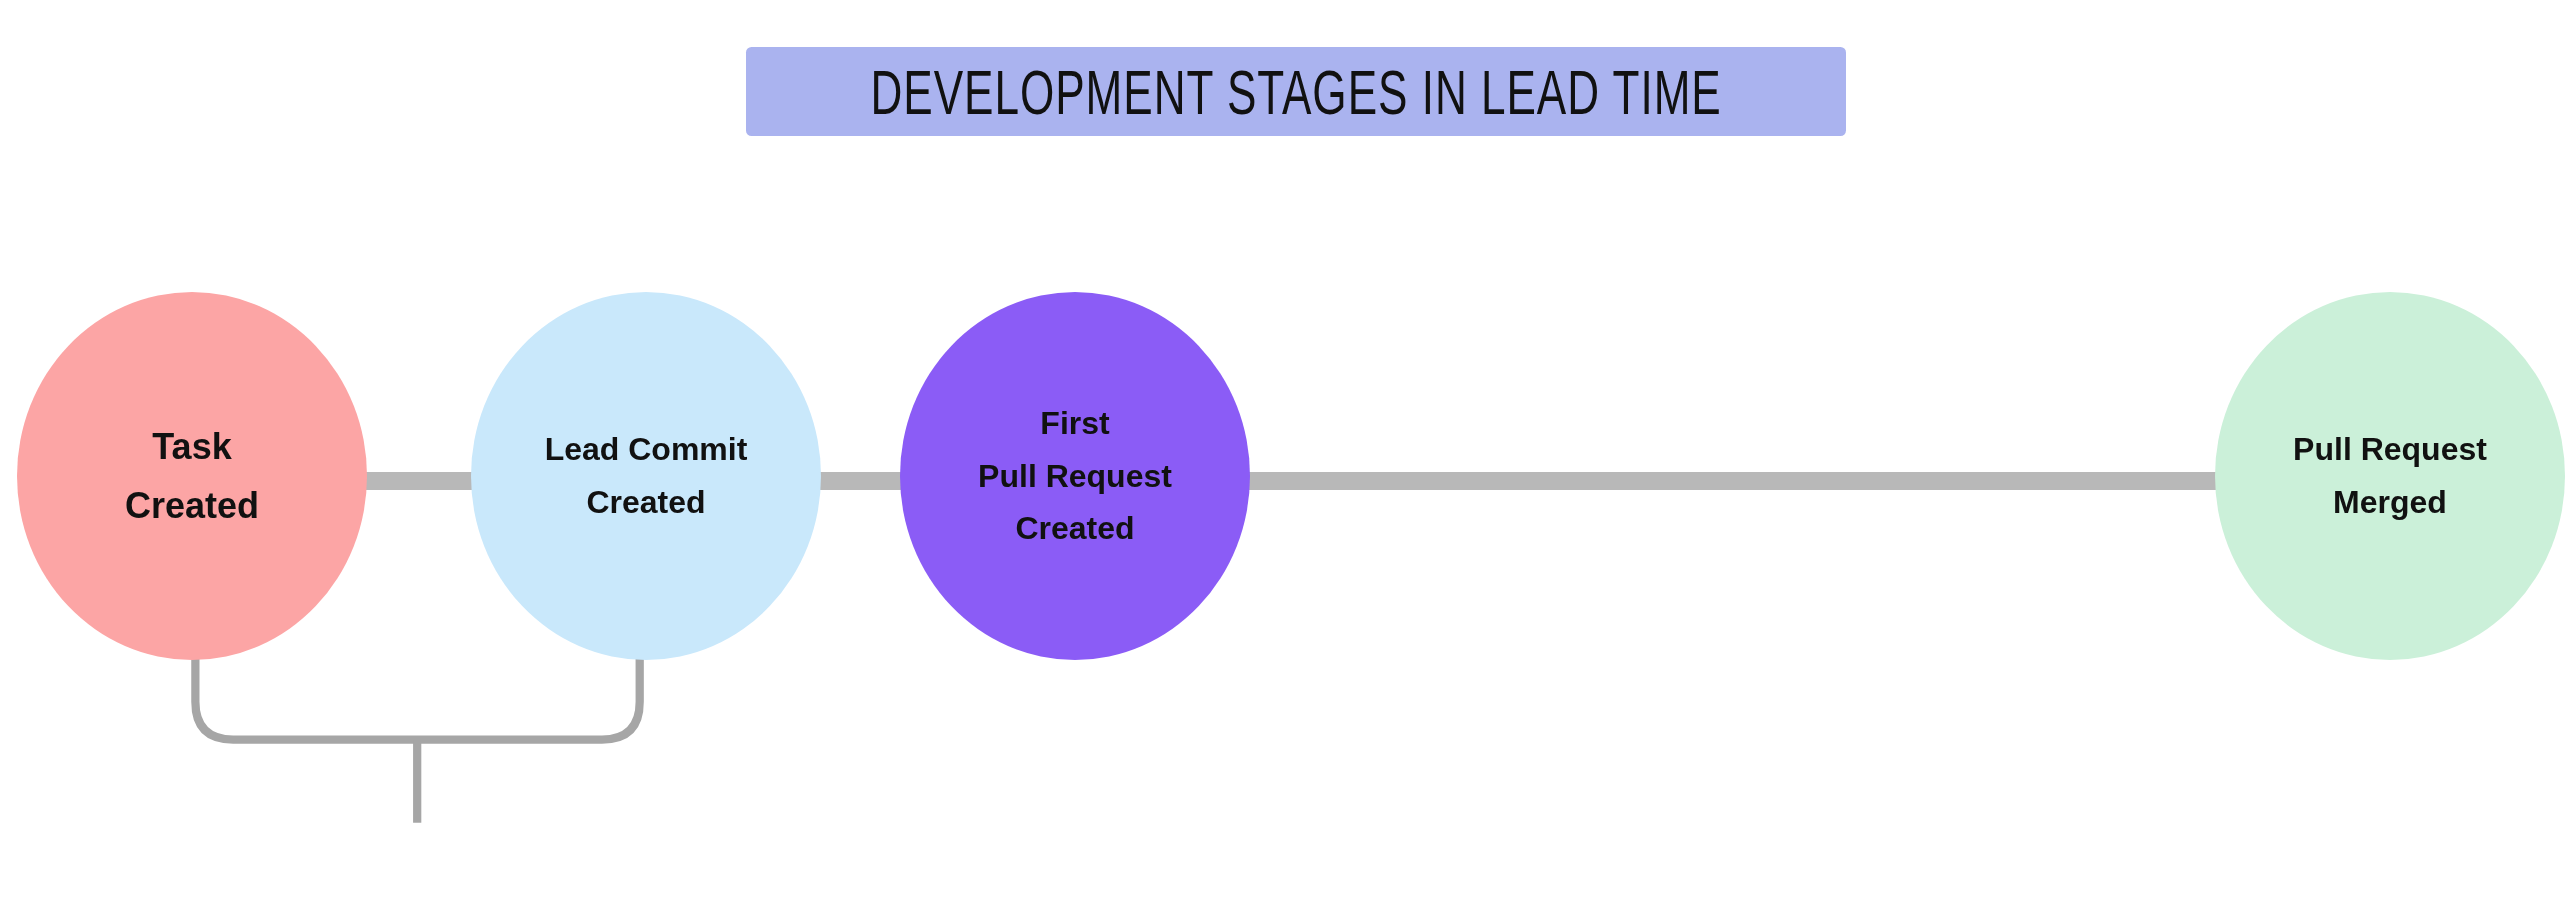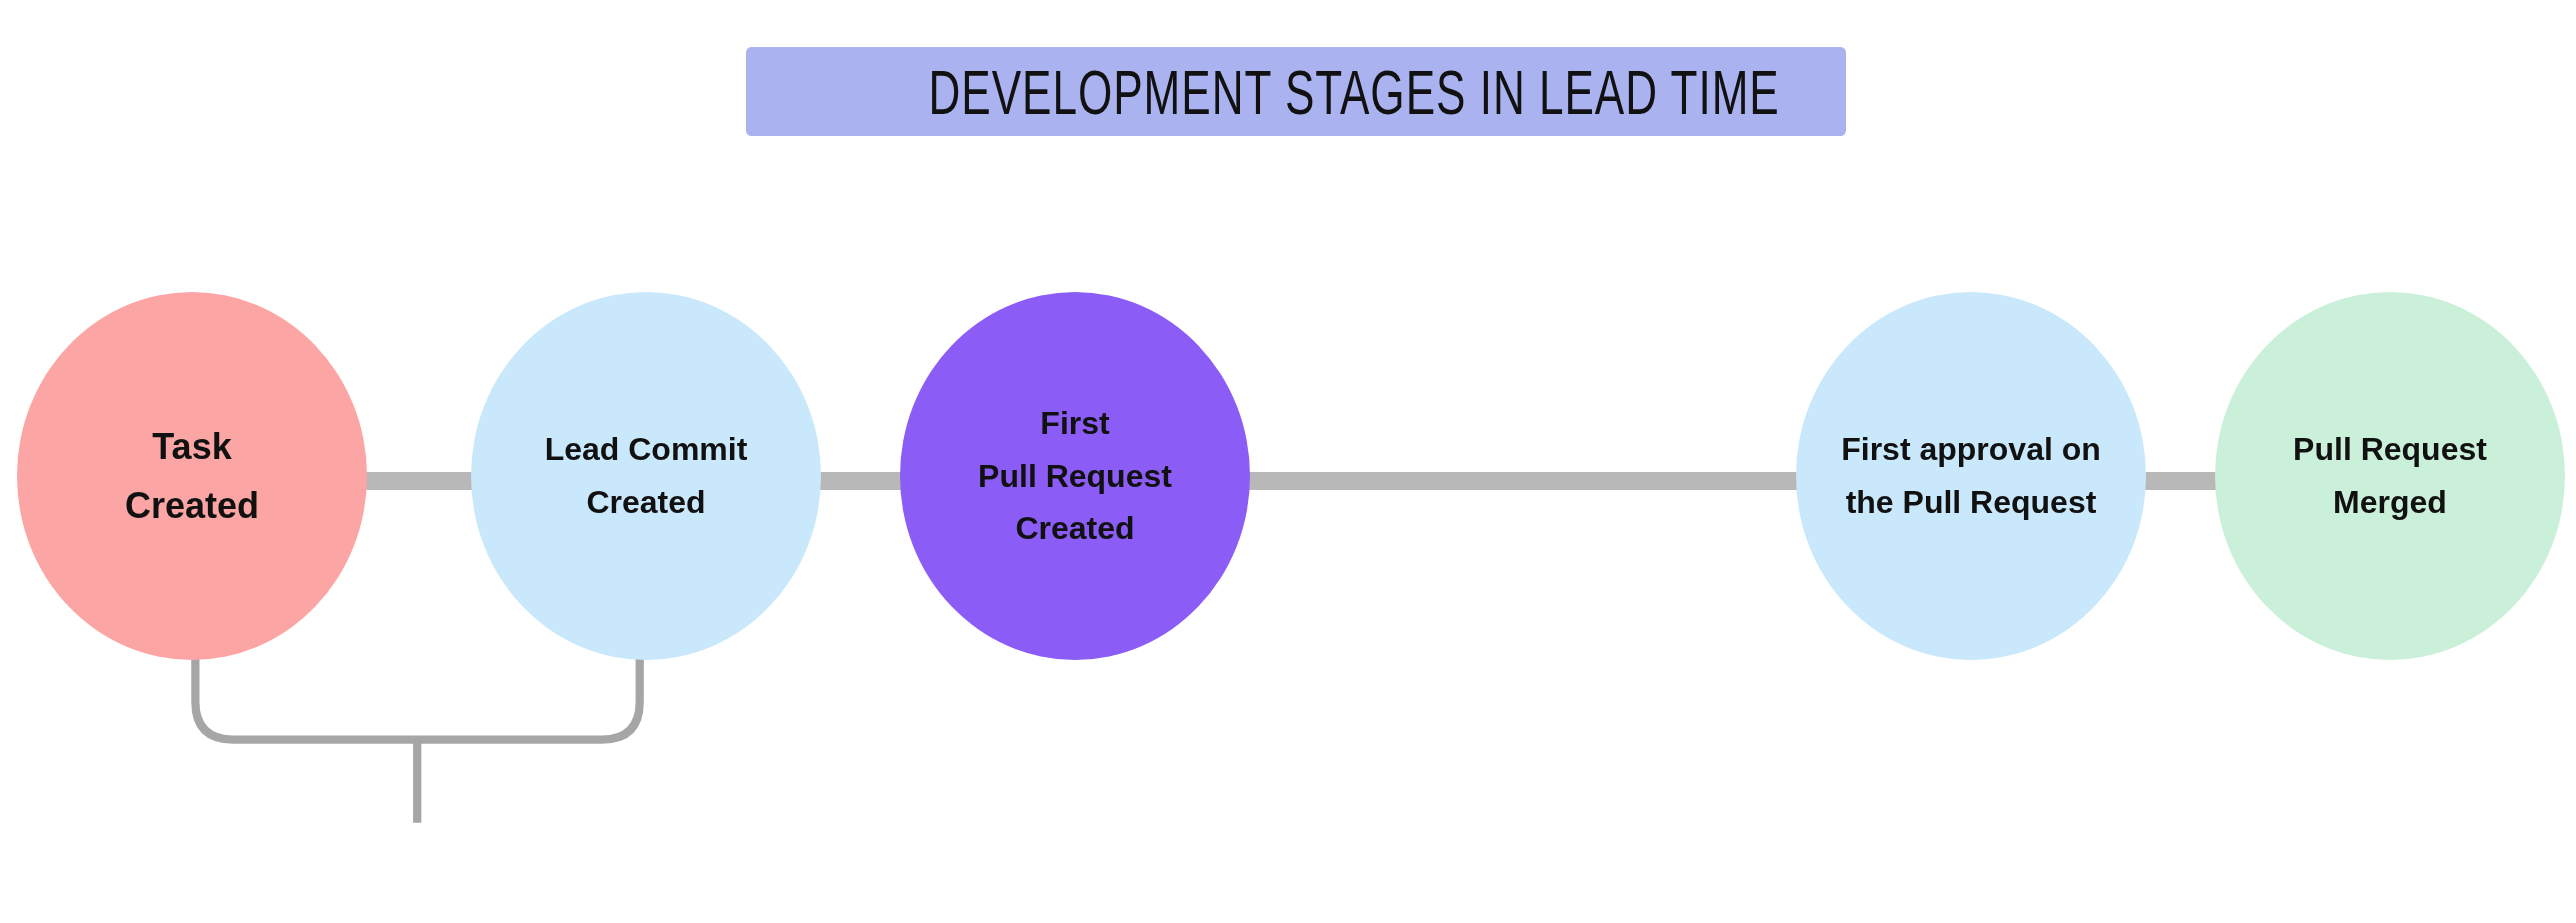--- a/index.html
+++ b/index.html
@@ -12,21 +12,21 @@
     font-family:"Liberation Sans", sans-serif;
   }
 
   
   .title-banner{
     position:absolute;
     left:746px; top:47px;
     width:1100px; height:89px;
     background:#aab3ef;
     border-radius:5.5px;
-    display:flex; align-items:center; 
+    display:flex; align-items:center; justify-content:center;
   }
   .title-banner .title-text{
     display:inline-block;
     transform:scaleX(0.70);
     transform-origin:center center;
     white-space:nowrap;
     font-size:63px;
     font-weight:400;
     letter-spacing:1.4px;
     color:#111111;
@@ -104,20 +104,18 @@
     <path class="bracket-path" d="M 607 1077 L 607 1198" fill="none" stroke="#a6a6a6" stroke-width="12"></path>
   </svg>
 
   <div class="stage c1" style="background: #fca5a5;">Task
 Created</div>
   <div class="stage c2" style="background: rgb(201, 232, 251);">Lead Commit
 Created</div>
   <div class="stage c3" style="background: #8b5cf6;">First
 Pull Request
 Created</div>
-  <div class="stage c5" style="background: rgb(201, 232, 251);">First approval on
-the Pull Request</div>
   <div class="stage c6" style="background: rgb(203, 240, 217);">Pull Request
 Merged</div>
 
 
 </div>
 
 
 </body></html>

